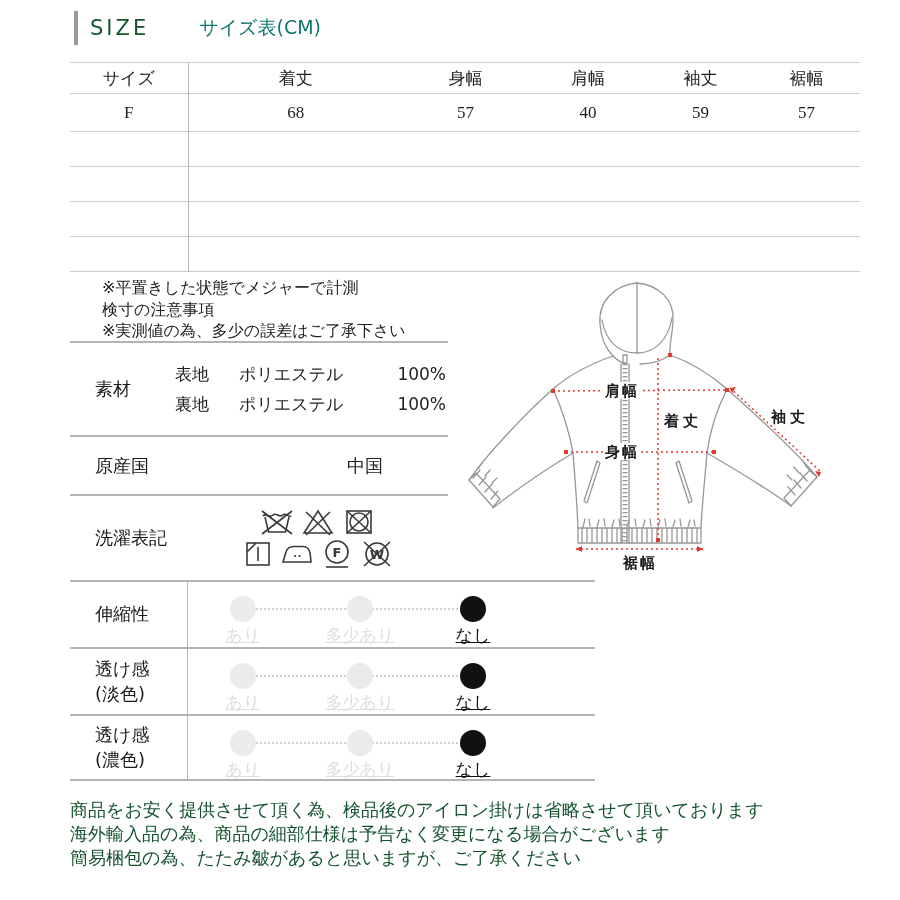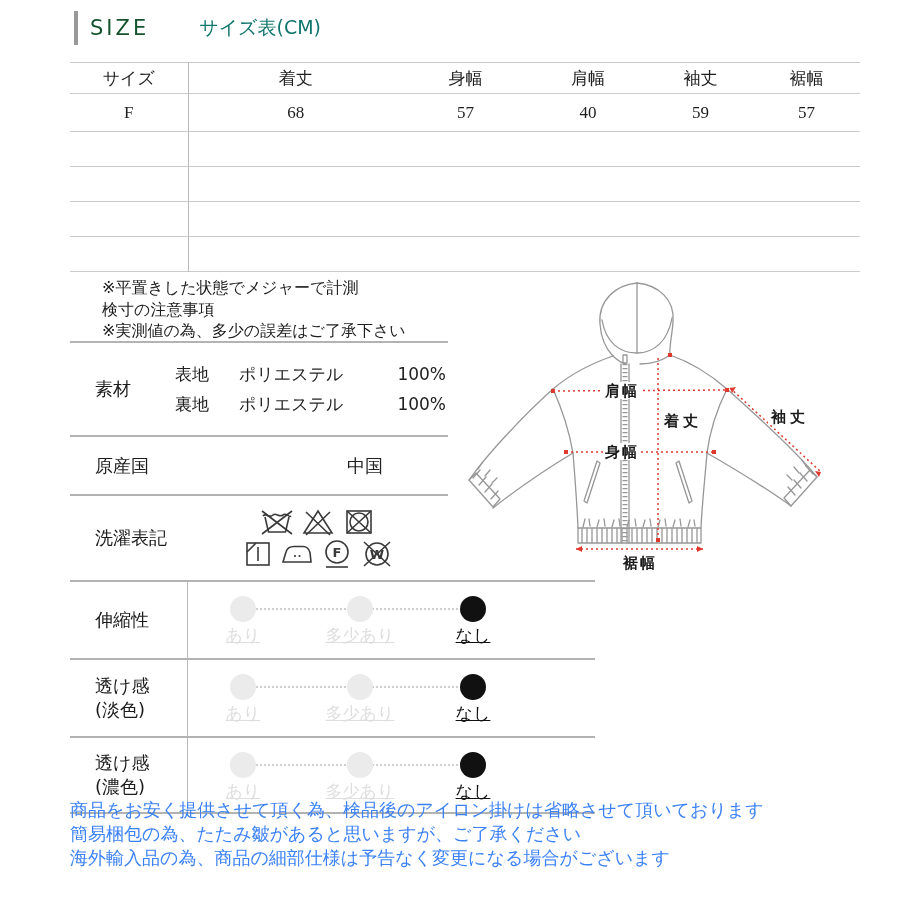--- a/index.html
+++ b/index.html
@@ -41,36 +41,36 @@
   .material-row .pct { width:60px; text-align:right; }
   .origin-value { position:absolute; left:200px; top:50%; transform:translateY(-50%);
     width:190px; text-align:center; font-size:18px; }
   .care-icons { position:absolute; left:118px; right:0; top:50%; transform:translateY(-50%); }
   .care-row { display:flex; justify-content:center; align-items:center; gap:7px; }
   .care-row + .care-row { margin-top:2px; }
   .care-icon svg { display:block; }
   .care-glyph { font:bold 13px "DejaVu Sans",sans-serif; fill:#3a3a3a; }
   
   .scale-col { position:absolute; left:70px; top:580px; width:525px; }
-  .scale-row { position:relative; height:78px; border-top:2px solid #b3b3b3; display:flex; }
+  .scale-row { position:relative; height:67px; border-top:2px solid #b3b3b3; display:flex; }
   .scale-row:last-child { border-bottom:2px solid #b3b3b3; }
   .scale-label { width:118px; border-right:1px solid #b8b8b8; display:flex; flex-direction:column;
     justify-content:center; padding-left:25px; font-size:18px; line-height:1.35; color:#1c1c1c; }
   .scale-body { position:relative; flex:1; }
   .dotline { position:absolute; left:55px; width:235px; top:26px; border-top:2px dotted #cfcfcf; }
   .opt { position:absolute; width:90px; text-align:center; top:14px; }
   .opt .dot { width:26px; height:26px; border-radius:50%; background:#ebebeb; margin:0 auto; }
   .opt .opt-label { margin-top:2px; font-size:17px; color:#dedede; white-space:nowrap;text-decoration:underline; }
   .opt.active .dot { background:#111; }
   .opt.active .opt-label { color:#111; }
   .opt-1 { left:10px; }   
   .opt-2 { left:127px; }  
   .opt-3 { left:240px; }  
   
-  .footer-notes { position:absolute; left:70px; top:798px; font-size:18px; line-height:24px; color:#3b82f6; }
+  .footer-notes { position:absolute; left:70px; top:798px; font-size:18px; line-height:24px; color:#14532d; }
   
   .jacket { position:absolute; left:440px; top:268px; }
 </style>
 </head>
 <body>
 
 <div class="size-header">
   <span class="bar"></span>
   <span class="size-word">SIZE</span>
   <span class="subtitle">サイズ表(CM)</span>
@@ -371,15 +371,15 @@
     <rect x="163" y="175" width="38" height="17" fill="#fff"></rect>
     <text x="182" y="189" letter-spacing="2">身幅</text>
     <rect x="328" y="139" width="44" height="18" fill="#fff"></rect>
     <text x="350" y="154" letter-spacing="4">袖丈</text>
     <text x="200" y="300" letter-spacing="2">裾幅</text>
   </g>
 </svg>
 
 <div class="footer-notes">
   <div>商品をお安く提供させて頂く為、検品後のアイロン掛けは省略させて頂いております</div>
+  <div>海外輸入品の為、商品の細部仕様は予告なく変更になる場合がございます</div>
   <div>簡易梱包の為、たたみ皺があると思いますが、ご了承ください</div>
-  <div>海外輸入品の為、商品の細部仕様は予告なく変更になる場合がございます</div>
 </div>
 
 </body></html>

